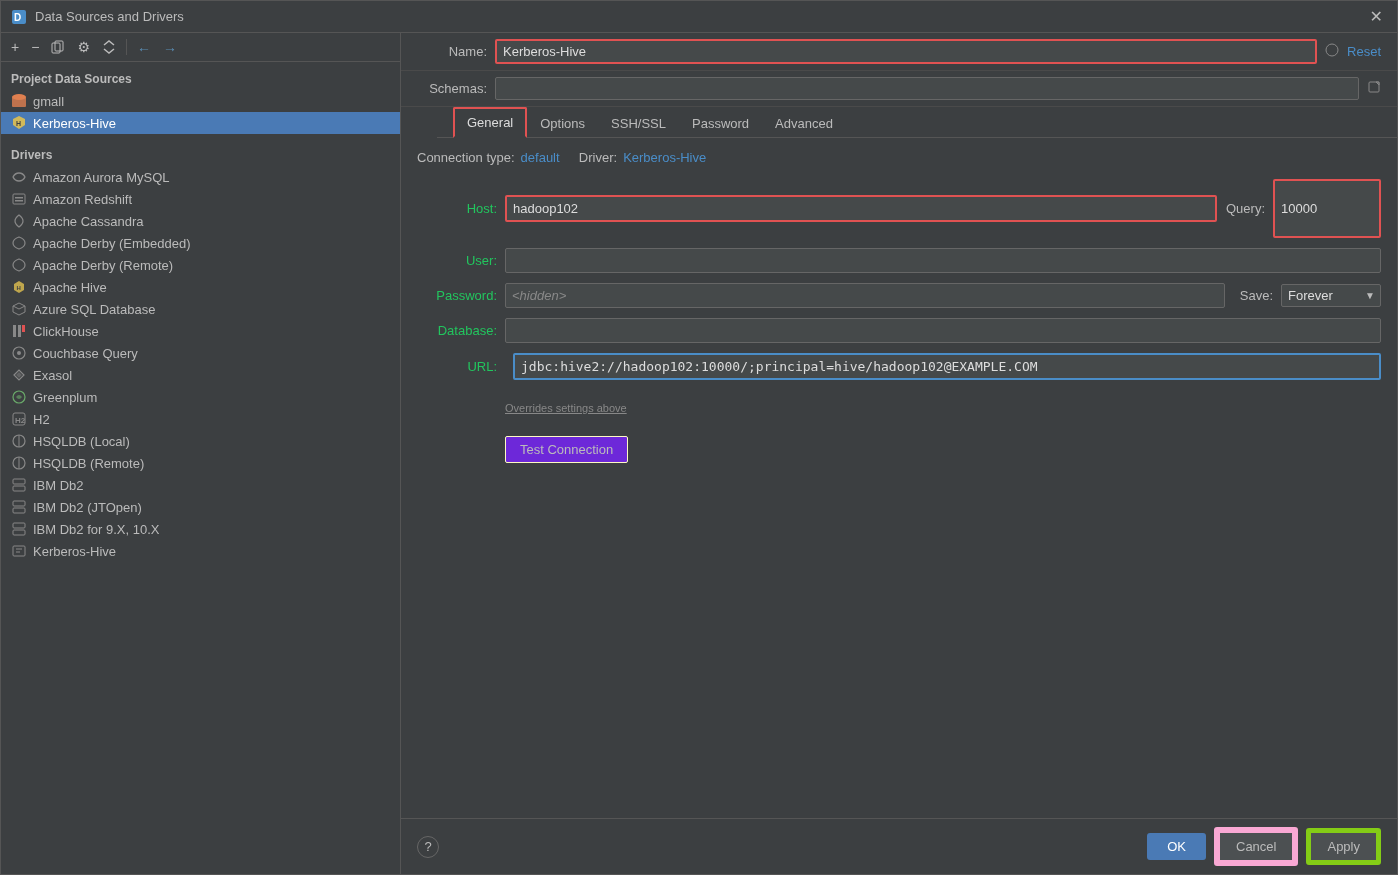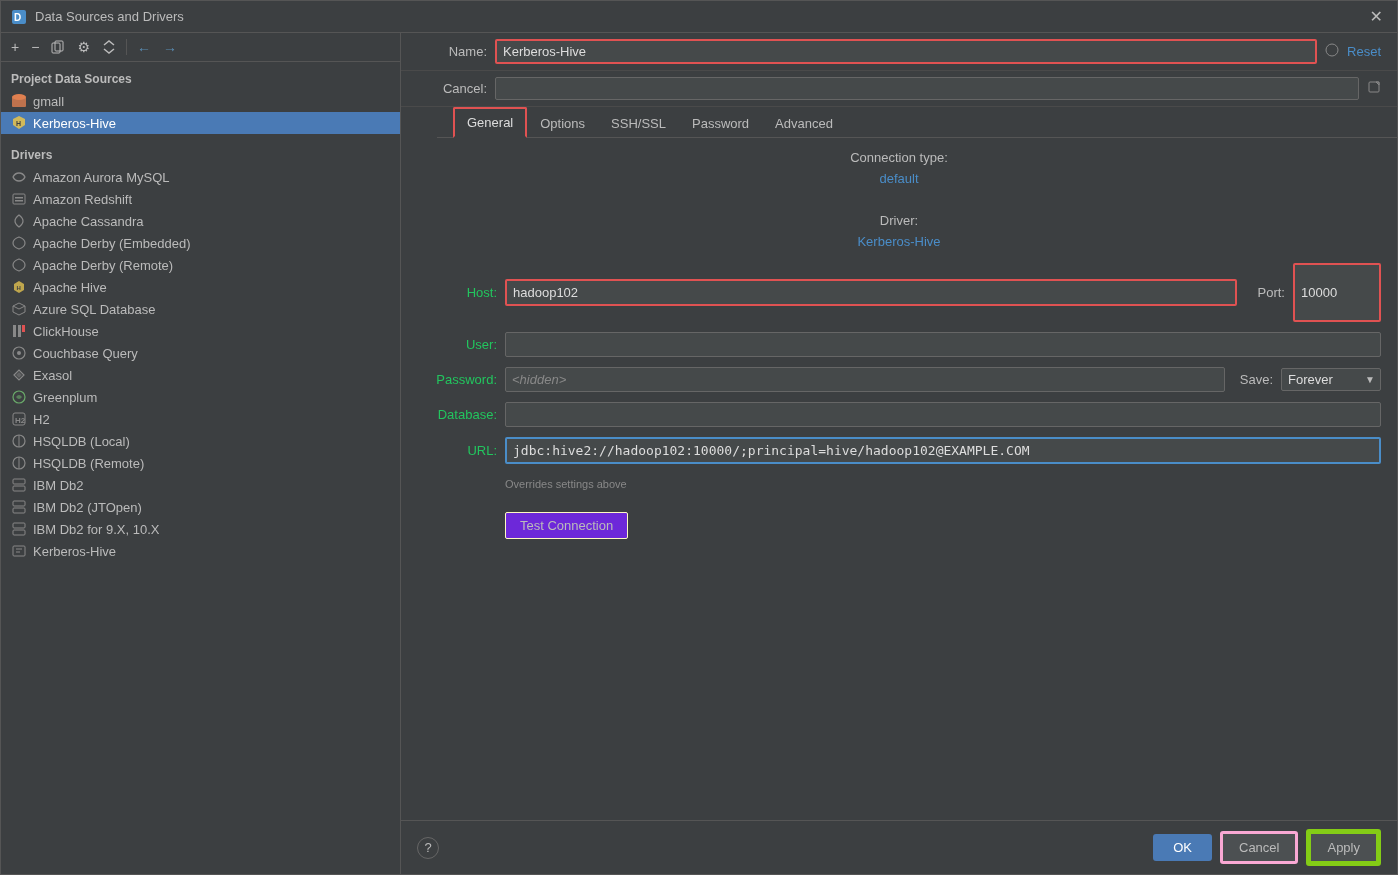--- a/index.html
+++ b/index.html
@@ -209,21 +209,20 @@
       padding: 12px 16px;
       overflow-y: auto;
     }
     .connection-type-row {
       display: flex;
       align-items: center;
       gap: 6px;
       margin-bottom: 14px;
       font-size: 13px;
       color: #bbb;
-      flex-direction: column;
     }
     .connection-type-row a, .connection-type-row span.link {
       color: #4a8dc8;
       cursor: pointer;
       text-decoration: none;
     }
     .form-row {
       display: flex;
       align-items: center;
       margin-bottom: 10px;
@@ -242,21 +241,21 @@
       font-size: 13px;
       padding: 4px 6px;
       border-radius: 2px;
       outline: none;
       flex: 1;
     }
     .form-input.highlighted { border: 2px solid #e05252; }
     .form-input::placeholder { color: #888; font-style: italic; }
     .host-input { flex: 1; }
     .port-input {
-      width: 88px;
+      width: 108px;
       background: #45494a;
       border: 2px solid #e05252;
       color: #ddd;
       font-size: 13px;
       padding: 20px 6px;
       border-radius: 2px;
       outline: none;
     }
     .port-label {
       color: #bbb;
@@ -305,21 +304,22 @@
       padding: 4px 6px;
       border-radius: 2px;
       outline: none;
       flex: 1;
       font-family: monospace;
     }
     .url-hint {
       font-size: 11px;
       color: #888;
       margin-left: 88px;
-      margin-top: 6px;
+      margin-top: 14px;
+      text-decoration: underline;
     }
     .test-connection-btn {
       background: #6d28d9;
       border: 1px solid #fef9c3;
       color: #bbb;
       font-size: 13px;
       padding: 5px 14px;
       border-radius: 2px;
       cursor: pointer;
       margin-top: 12px;
@@ -351,21 +351,21 @@
       background: #4a7ab5;
       border: none;
       color: #fff;
       font-size: 13px;
       padding: 6px 20px;
       border-radius: 3px;
       cursor: pointer;
     }
     .btn-cancel {
       background: #4c5052;
-      border: 3px solid #f9a8d4;
+      border: 6px solid #f9a8d4;
       color: #bbb;
       font-size: 13px;
       padding: 6px 16px;
       border-radius: 3px;
       cursor: pointer;
     }
     .btn-apply {
       background: #4c5052;
       border: 5px solid #84cc16;
       color: #bbb;
@@ -638,21 +638,21 @@
         <input class="field-input name-input highlighted" type="text" value="Kerberos-Hive" style="">
         <button class="expand-btn" title="Expand">
           <svg width="14" height="14" viewBox="0 0 14 14" fill="none">
             <circle cx="7" cy="7" r="6" stroke="#888" stroke-width="1"></circle>
           </svg>
         </button>
         <span class="reset-link">Reset</span>
       </div>
 
       <div class="comment-row">
-        <span class="field-label">Cancel:</span>
+        <span class="field-label">Schemas:</span>
         <input class="field-input comment-input" type="text" value="" style="">
         <button class="expand-btn">
           <svg width="14" height="14" viewBox="0 0 14 14" fill="none">
             <rect x="2" y="2" width="10" height="10" rx="1" stroke="#888" stroke-width="1"></rect>
             <path d="M9 2 L12 2 L12 5" stroke="#888" stroke-width="1" fill="none"></path>
             <path d="M9 2 L12 5" stroke="#888" stroke-width="1"></path>
           </svg>
         </button>
       </div>
 
@@ -671,21 +671,21 @@
           <span class="link">default</span>
           <span>&nbsp;&nbsp;</span>
           <span>Driver:</span>
           <span class="link">Kerberos-Hive</span>
         </div>
 
         
         <div class="form-row">
           <span class="form-label">Host:</span>
           <input class="form-input host-input highlighted" type="text" value="hadoop102" style="">
-          <span class="port-label">Port:</span>
+          <span class="port-label">Query:</span>
           <input class="port-input" type="text" value="10000" style="">
         </div>
 
         
         <div class="form-row">
           <span class="form-label">User:</span>
           <input class="form-input" type="text" value="" style="">
         </div>
 
         
@@ -703,21 +703,21 @@
         </div>
 
         
         <div class="form-row">
           <span class="form-label">Database:</span>
           <input class="form-input" type="text" value="" style="">
         </div>
 
         
         <div class="form-row url-row" style="flex-direction: column; align-items: flex-start;">
-          <div style="display:flex; align-items:center; gap:8px; width:100%;">
+          <div style="display:flex; align-items:center; gap:16px; width:100%;">
             <span class="form-label">URL:</span>
             <input class="url-input" type="text" value="jdbc:hive2://hadoop102:10000/;principal=hive/hadoop102@EXAMPLE.COM" style="">
           </div>
           <div class="url-hint">Overrides settings above</div>
         </div>
 
         
         <button class="test-connection-btn">Test Connection</button>
       </div>
 

